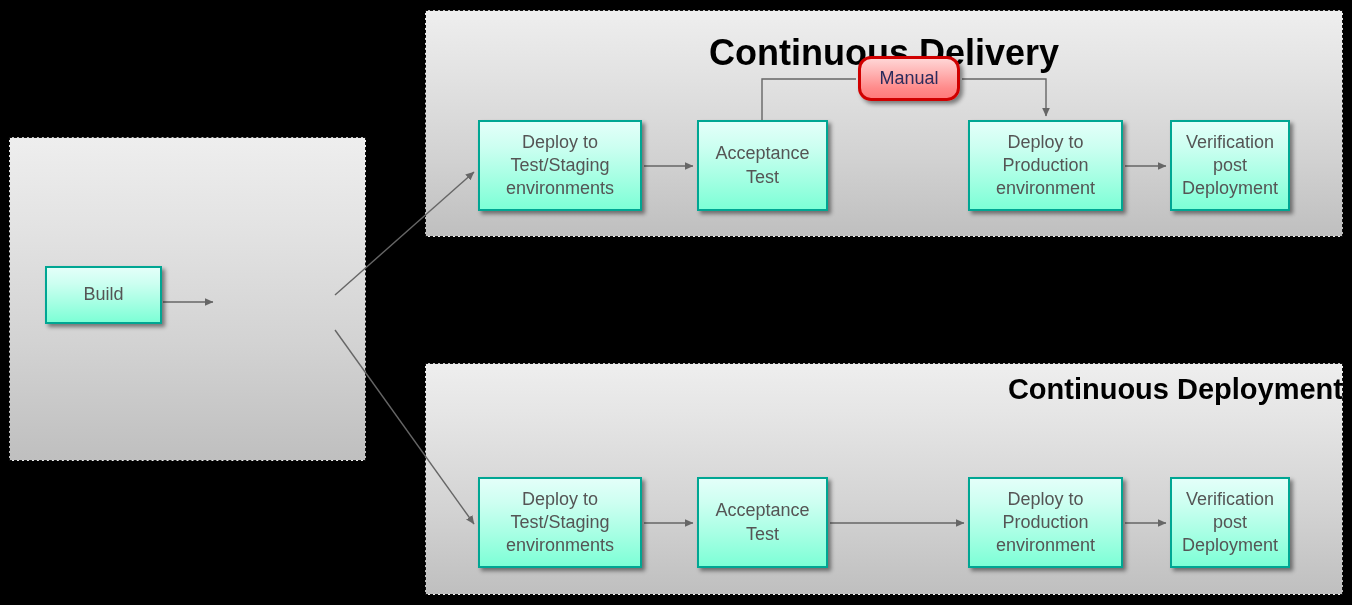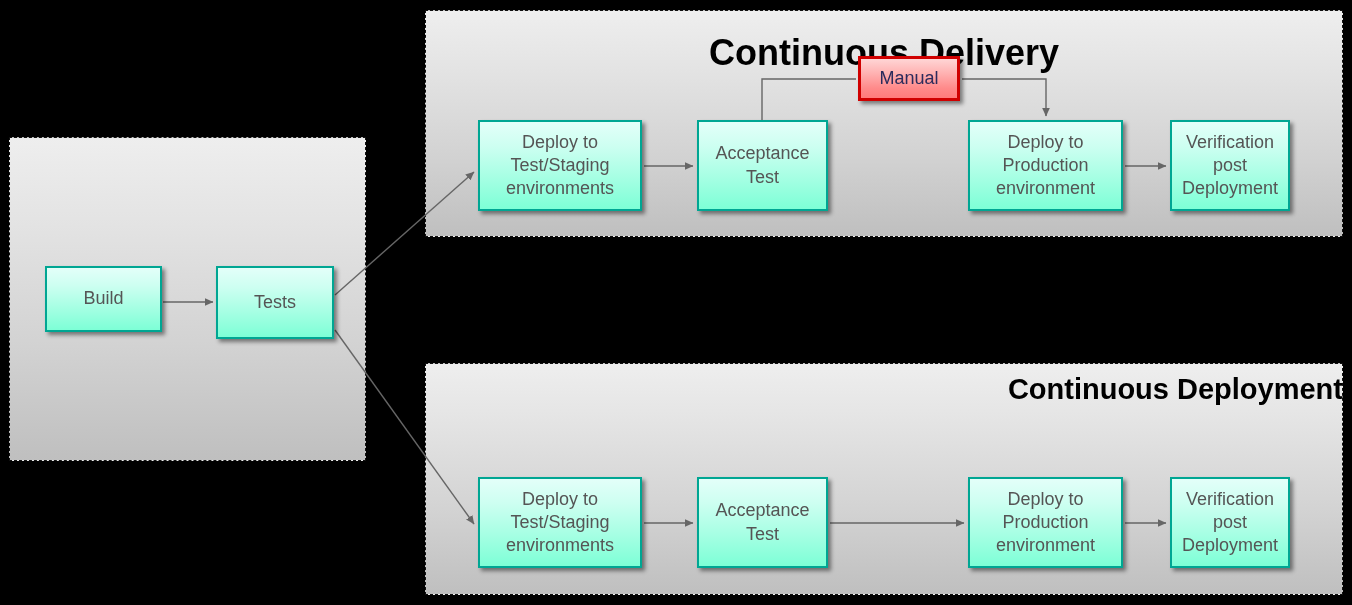--- a/index.html
+++ b/index.html
@@ -67,27 +67,27 @@
   }
   .node.manual {
     border: 3px solid #d00000;
     background: linear-gradient(to bottom, #ffd5d5 0%, #ffb3b3 35%, #ff8a8a 75%, #ff7b7b 100%);
     color: #2b2b5c;
     font-size: 18px;
     box-shadow: 3px 3px 4px rgba(0,0,0,0.45);
   }
 
   
-  #node-build { left: 45px;  top: 266px; width: 117px; height: 66px; }
+  #node-build { left: 45px;  top: 266px; width: 117px; height: 58px; }
   #node-tests { left: 216px; top: 266px; width: 118px; height: 73px; }
 
   
   #node-cdel-deploytest { left: 478px;  top: 120px; width: 164px; height: 91px; }
   #node-cdel-acceptance { left: 697px;  top: 120px; width: 131px; height: 91px; }
-  #node-cdel-manual     { left: 858px;  top: 56px;  width: 102px; height: 45px; }
+  #node-cdel-manual     { left: 858px;  top: 56px;  width: 102px; height: 45px; border-radius: 13px; }
   #node-cdel-deployprod { left: 968px;  top: 120px; width: 155px; height: 91px; }
   #node-cdel-verify     { left: 1170px; top: 120px; width: 120px; height: 91px; }
 
   
   #node-cdep-deploytest { left: 478px;  top: 477px; width: 164px; height: 91px; }
   #node-cdep-acceptance { left: 697px;  top: 477px; width: 131px; height: 91px; }
   #node-cdep-deployprod { left: 968px;  top: 477px; width: 155px; height: 91px; }
   #node-cdep-verify     { left: 1170px; top: 477px; width: 120px; height: 91px; }
 
   
@@ -136,21 +136,20 @@
     <line x1="1125" y1="523" x2="1166" y2="523" stroke="#666666" stroke-width="1.4" marker-end="url(#ah)"></line>
   </svg>
 
 
   <div class="panel-title" id="title-cdel" style="left:425px; width:918px;">Continuous Delivery</div>
 
   <div class="panel-title" id="title-cdep" style="left:425px; width:918px;">Continuous Deployment</div>
 
   <div class="node" id="node-build">Build</div>
 
-  <div class="node" id="node-tests">Tests</div>
 
   <div class="node" id="node-cdel-deploytest">Deploy to
 Test/Staging
 environments</div>
 
   <div class="node" id="node-cdel-acceptance">Acceptance
 Test</div>
 
   <div class="node manual" id="node-cdel-manual">Manual</div>
 

